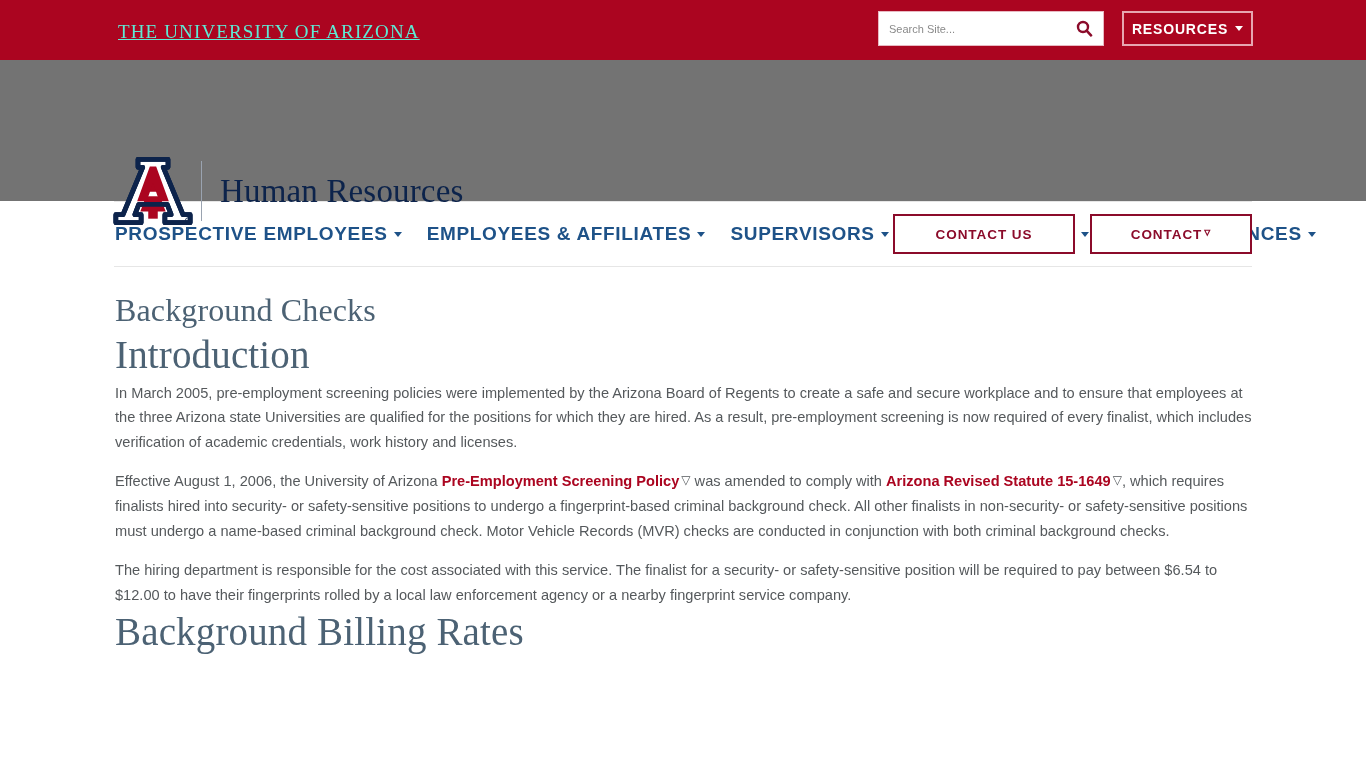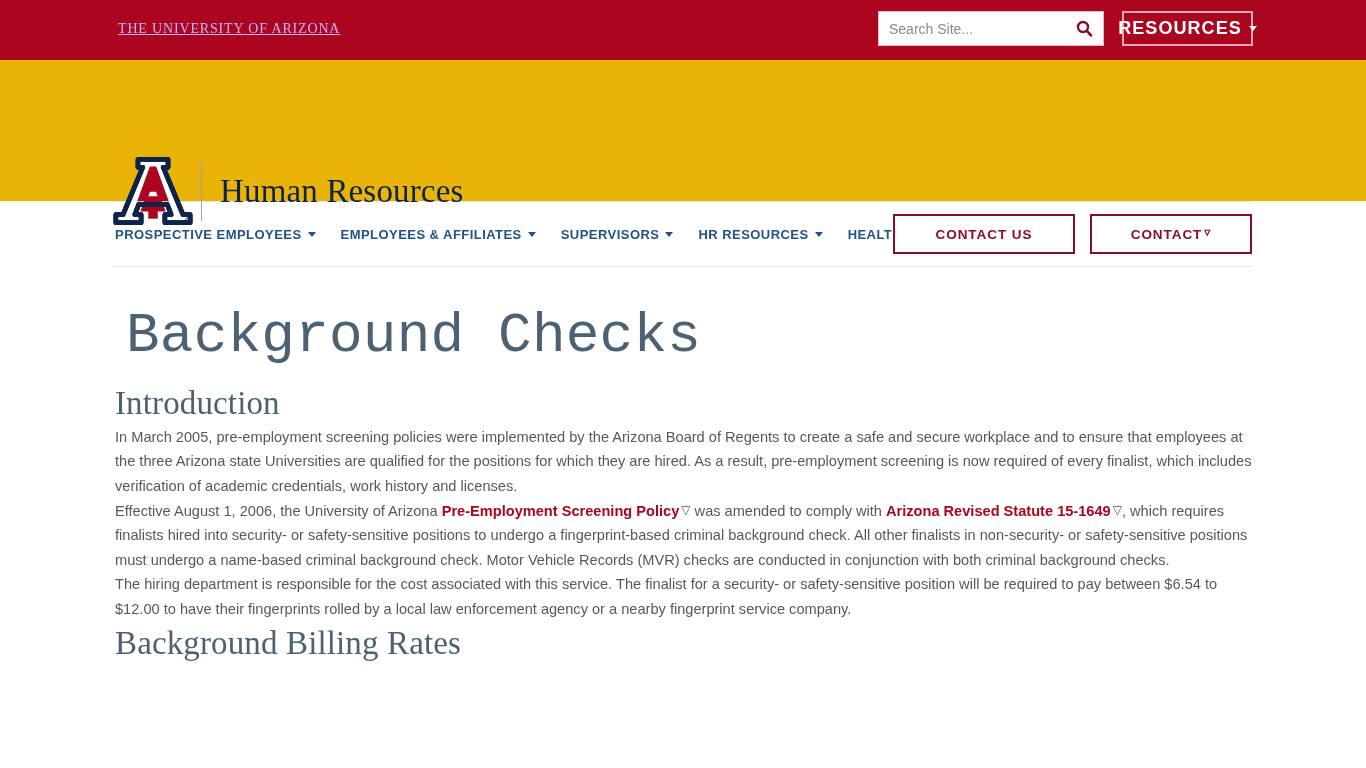--- a/index.html
+++ b/index.html
@@ -24,23 +24,23 @@
     width: 100%;
     height: 60px;
     display: flex;
     align-items: center;
     position: relative;
   }
   .uofa-wordmark {
     position: absolute;
     left: 118px;
     top: 21px;
-    color: #c4b5fd;
+    color: #5eead4;
     font-family: "Liberation Serif", serif;
-    font-size: 14px;
+    font-size: 19px;
     letter-spacing: 0.06em;
     font-variant: small-caps;
     text-transform: uppercase;
     white-space: nowrap;
   }
 
   .search-wrap {
     position: absolute;
     left: 878px;
     top: 11px;
@@ -51,21 +51,21 @@
     display: flex;
     align-items: center;
     padding: 0 6px 0 10px;
   }
   .search-input {
     flex: 1;
     border: none;
     outline: none;
     background: transparent;
     font-family: "Liberation Sans", sans-serif;
-    font-size: 14px;
+    font-size: 11px;
     color: #444;
     padding: 0;
     height: 22px;
   }
   .search-input::placeholder { color: #8a8a8a; }
   .search-btn {
     width: 26px; height: 26px;
     background: transparent;
     border: none;
     cursor: pointer;
@@ -78,41 +78,41 @@
     position: absolute;
     left: 1122px;
     top: 11px;
     width: 131px;
     height: 35px;
     border: 2px solid #e7a6b1;
     background: transparent;
     color: #ffffff;
     font-family: "Liberation Sans", sans-serif;
     font-weight: bold;
-    font-size: 18px;
+    font-size: 14px;
     letter-spacing: 0.06em;
     display: flex;
     align-items: center;
     justify-content: center;
     gap: 7px;
     cursor: pointer;
   }
   .caret-down {
     width: 0; height: 0;
     border-left: 4.5px solid transparent;
     border-right: 4.5px solid transparent;
     border-top: 5px solid currentColor;
     display: inline-block;
   }
 
   
   .masthead {
     position: relative;
     height: 141px;
-    background: #eab308;
+    background: #737373;
   }
   .brand {
     position: absolute;
     left: 113px;
     top: 97px;
     display: flex;
     align-items: center;
     gap: 0;
     text-decoration: none;
   }
@@ -180,70 +180,70 @@
     gap: 0;
     padding-left: 1px;
   }
   .nav-item {
     display: flex;
     align-items: center;
     gap: 6px;
     color: #1e5288;
     font-family: "Liberation Sans", sans-serif;
     font-weight: bold;
-    font-size: 13px;
+    font-size: 19px;
     letter-spacing: 0.035em;
     text-transform: uppercase;
     white-space: nowrap;
     cursor: pointer;
     text-decoration: none;
     padding: 0 12px 0 0;
     margin-right: 13px;
   }
   .nav-item:last-child { margin-right: 0; }
 
   
   .content {
     width: 1138px;
     margin: 0 auto;
     padding-top: 23px;
   }
   h1.page-title {
-    font-family: Liberation Mono, monospace;
+    font-family: Liberation Serif, serif;
     font-weight: normal;
-    font-size: 56px;
+    font-size: 32px;
     color: #4c6274;
-    margin: 11px;
+    margin: 0;
     padding: 0 0 0 1px;
     line-height: 1.25;
     letter-spacing: 0.004em;
   }
   h2.section-head {
     font-family: "Liberation Serif", serif;
     font-weight: normal;
-    font-size: 33px;
+    font-size: 39px;
     color: #4c6274;
     margin: 0;
     padding: 0 0 0 1px;
     line-height: 1.3;
     letter-spacing: 0.004em;
   }
   .sec-intro { margin-top: 78px; }
   .sec-billing { margin-top: 47px; }
 
   p.body-text {
     font-family: "Liberation Sans", sans-serif;
     font-size: 14.6px;
     line-height: 24.6px;
     color: #55595c;
     margin: 0;
     padding: 0 0 0 1px;
     max-width: 1139px;
   }
-  p.body-text + p.body-text { }
+  p.body-text + p.body-text { margin-top: 15px; }
   .p-first { margin-top: 52px; }
 
   a.inline-link {
     color: #ab0520;
     font-weight: bold;
     text-decoration: none;
   }
 </style>
 </head>
 <body>

